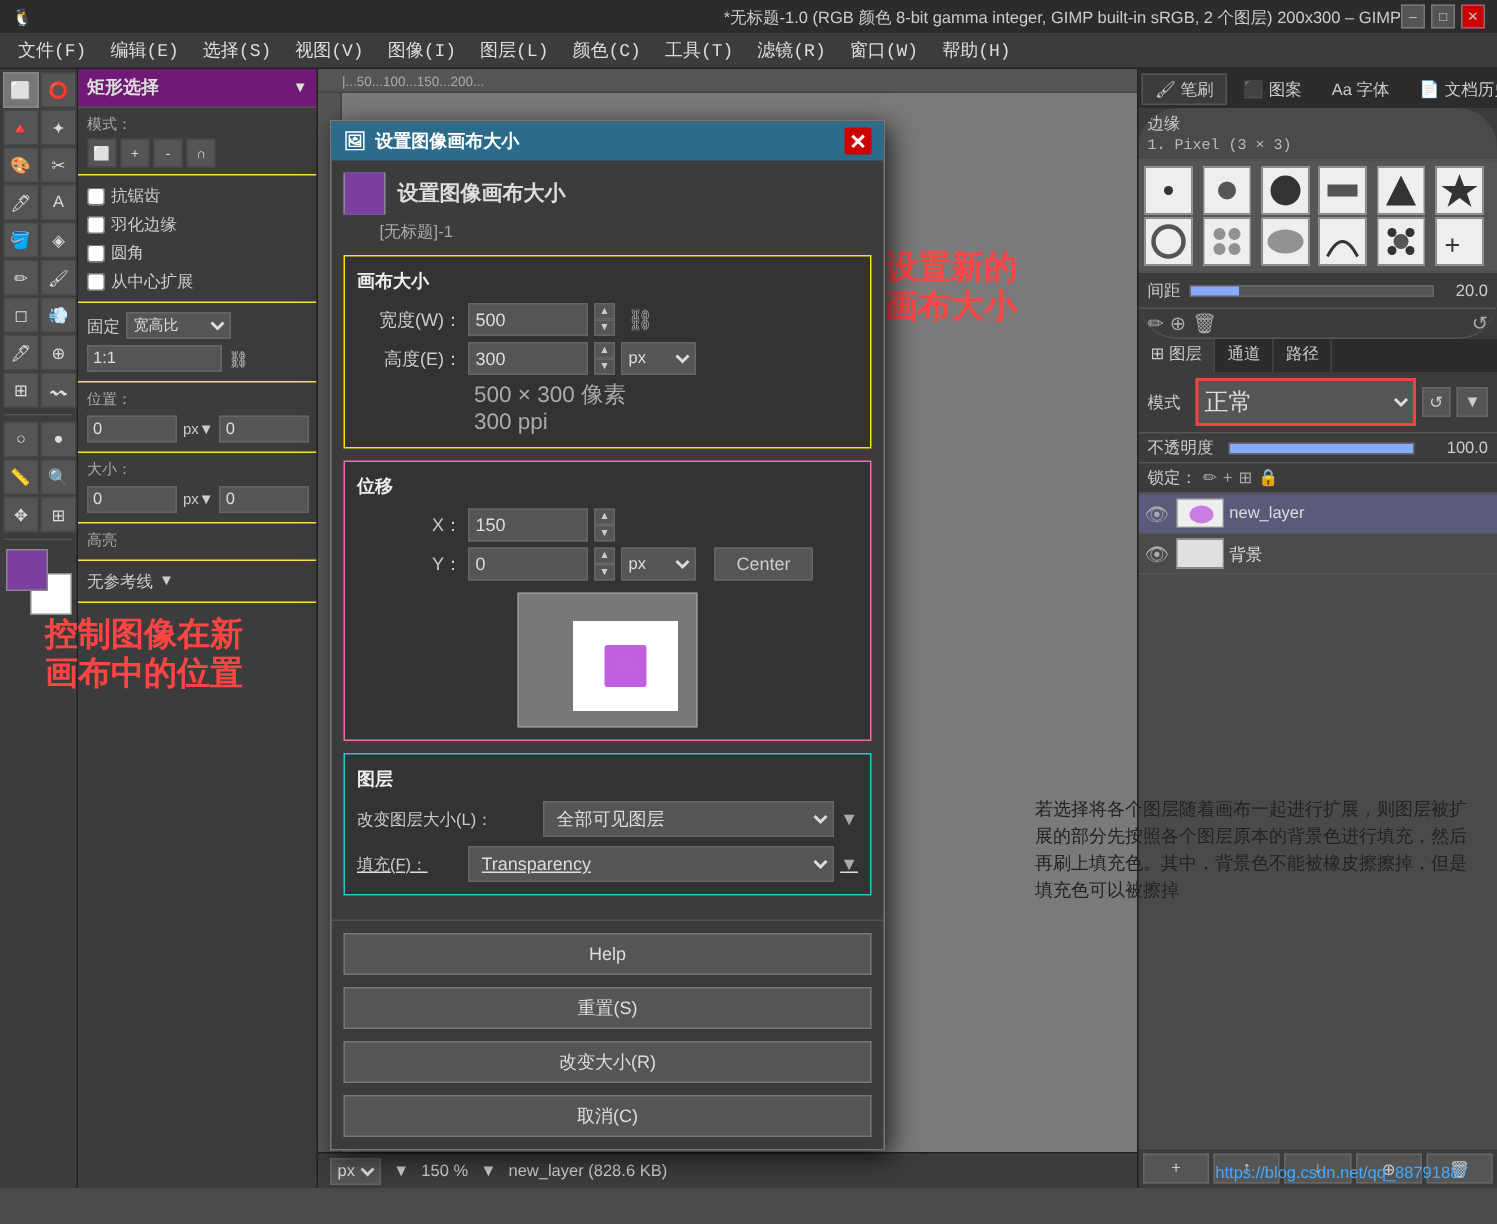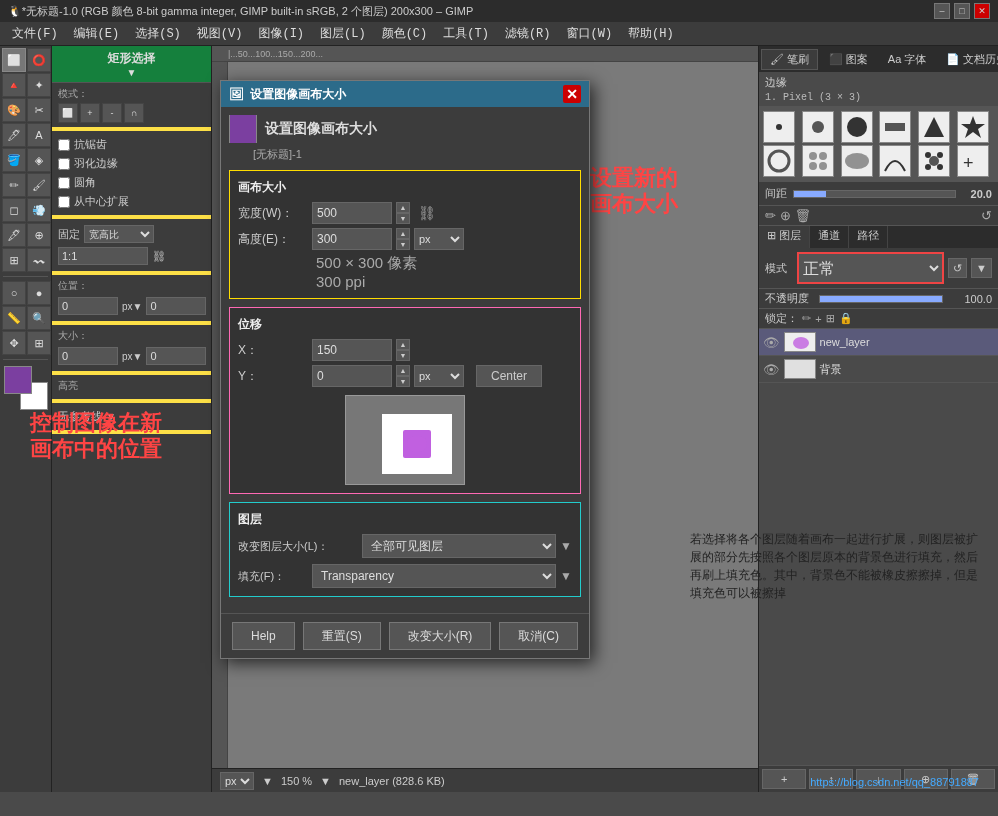--- a/index.html
+++ b/index.html
@@ -17,21 +17,21 @@
     #titlebar {
       background: #2c2c2c;
       color: #ccc;
       height: 22px;
       display: flex;
       align-items: center;
       padding: 0 8px;
       font-size: 11px;
       justify-content: space-between;
     }
-    #titlebar .title { flex: 1; text-align: left; }
+    #titlebar .title { flex: 1; text-align: right; }
     #titlebar .win-controls { display: flex; gap: 4px; }
     #titlebar .win-btn {
       width: 16px; height: 16px;
       background: #555; border: 1px solid #777;
       display: flex; align-items: center; justify-content: center;
       font-size: 9px; color: #ccc; cursor: pointer;
     }
 
     
     #menubar {
@@ -206,20 +206,21 @@
       background: #3c3c3c;
       border-color: #555;
     }
 
     
     #brush-panel {
       flex: 0 0 auto;
       max-height: 280px;
       overflow: hidden;
       border-bottom: 1px solid #555;
+      border-radius: 26px;
     }
     #brush-header {
       background: #4a4a4a;
       padding: 3px 6px;
       color: #ccc;
       font-size: 11px;
       border-bottom: 1px solid #555;
     }
     #brush-grid {
       display: grid;
@@ -433,21 +434,21 @@
     .field-row {
       display: flex;
       align-items: center;
       margin-bottom: 4px;
       gap: 4px;
     }
     .field-label {
       color: #ccc;
       font-size: 12px;
       width: 70px;
-      text-align: left;
+      text-align: right;
       flex-shrink: 0;
     }
     .field-input {
       background: #555;
       border: 1px solid #666;
       color: #ddd;
       width: 80px;
       height: 22px;
       padding: 0 4px;
       font-size: 12px;
@@ -546,37 +547,39 @@
       height: 24px;
       font-size: 12px;
       flex: 1;
       padding: 0 4px;
     }
     .fill-row {
       display: flex;
       align-items: center;
       gap: 4px;
       margin-top: 6px;
+      text-decoration: underline;
     }
     .checkbox-row {
       display: flex;
       align-items: center;
       gap: 6px;
       margin-top: 6px;
       font-size: 12px;
       color: #ccc;
     }
 
     
     #dialog-footer {
       display: flex;
       gap: 8px;
       padding: 8px;
       border-top: 1px solid #555;
       justify-content: center;
+      flex-direction: column;
     }
     .dlg-btn {
       background: #555;
       border: 1px solid #777;
       color: #ddd;
       padding: 4px 18px;
       font-size: 12px;
       cursor: pointer;
       height: 28px;
     }
@@ -614,34 +617,33 @@
     
     #left-tool-options {
       width: 160px;
       background: #3c3c3c;
       border-right: 1px solid #222;
       overflow-y: auto;
       flex-shrink: 0;
     }
 
     .lto-title {
-      background: #15803d;
+      background: #701a75;
       color: #ddd;
       font-size: 12px;
       font-weight: bold;
       padding: 4px 6px;
       border-bottom: 1px solid #555;
       display: flex;
       justify-content: space-between;
       align-items: center;
-      flex-direction: column;
     }
     .lto-section {
       padding: 4px 6px;
-      border-bottom: 4px solid #fde047;
+      border-bottom: 1px solid #fde047;
     }
     .lto-row {
       display: flex;
       align-items: center;
       gap: 4px;
       padding: 2px 0;
       color: #ccc;
       font-size: 11px;
     }
     .lto-label {
@@ -948,21 +950,21 @@
             <text x="4" y="22" font-size="18" fill="#333">+</text>
           </svg>
         </div>
       </div>
 
       <div style="display:flex;align-items:center;gap:6px;padding:4px 6px;border-top:1px solid #555;">
         <span style="color:#ccc;font-size:11px;">间距</span>
         <div style="flex:1;height:8px;background:#555;border:1px solid #666;position:relative;">
           <div style="position:absolute;left:0;top:0;height:100%;width:20%;background:#8af;"></div>
         </div>
-        <span style="color:#ccc;font-size:11px;width:30px;text-align:right;font-weight:bold;">20.0</span>
+        <span style="color:#ccc;font-size:11px;width:30px;text-align:right;">20.0</span>
       </div>
 
       <div style="display:flex;gap:4px;padding:2px 6px;border-top:1px solid #555;">
         <span style="color:#aaa;cursor:pointer;font-size:13px;">✏</span>
         <span style="color:#aaa;cursor:pointer;font-size:13px;">⊕</span>
         <span style="color:#aaa;cursor:pointer;font-size:13px;">🗑</span>
         <span style="color:#aaa;cursor:pointer;font-size:13px;margin-left:auto;">↺</span>
       </div>
     </div>
 

